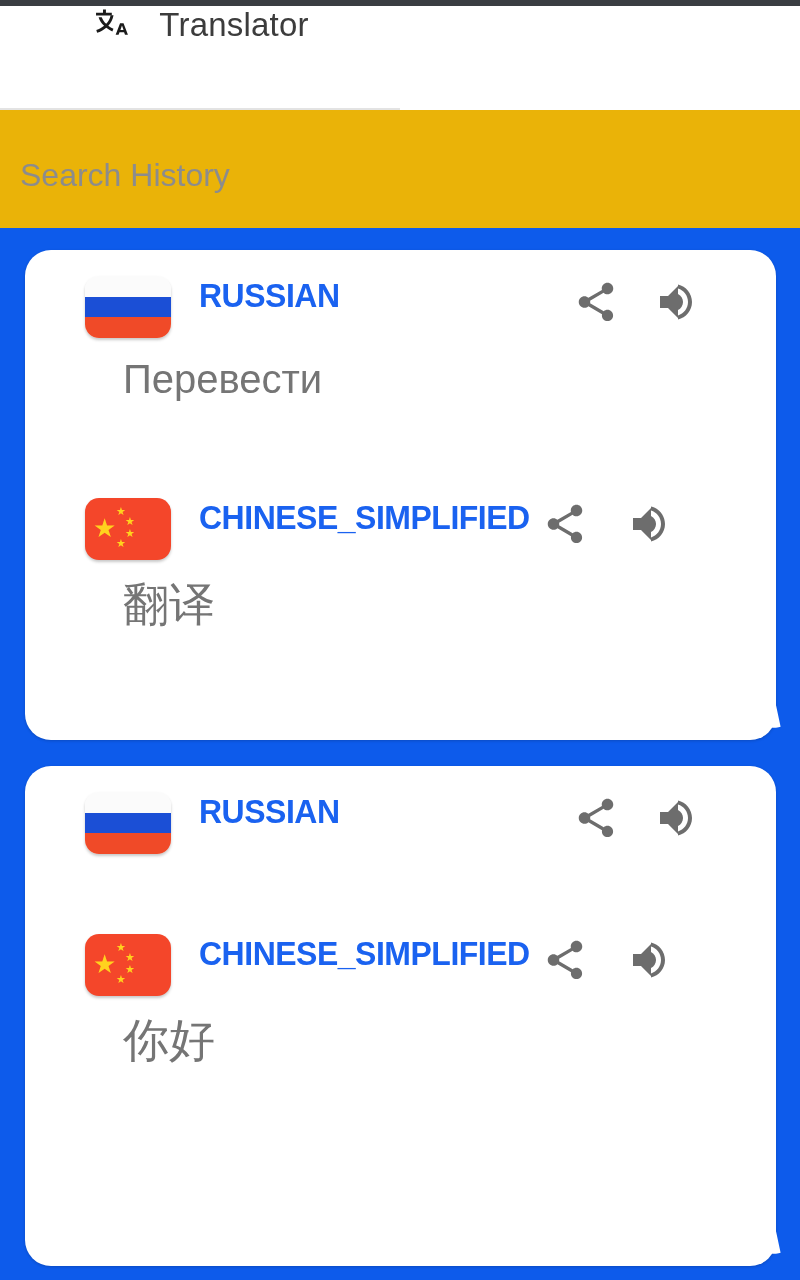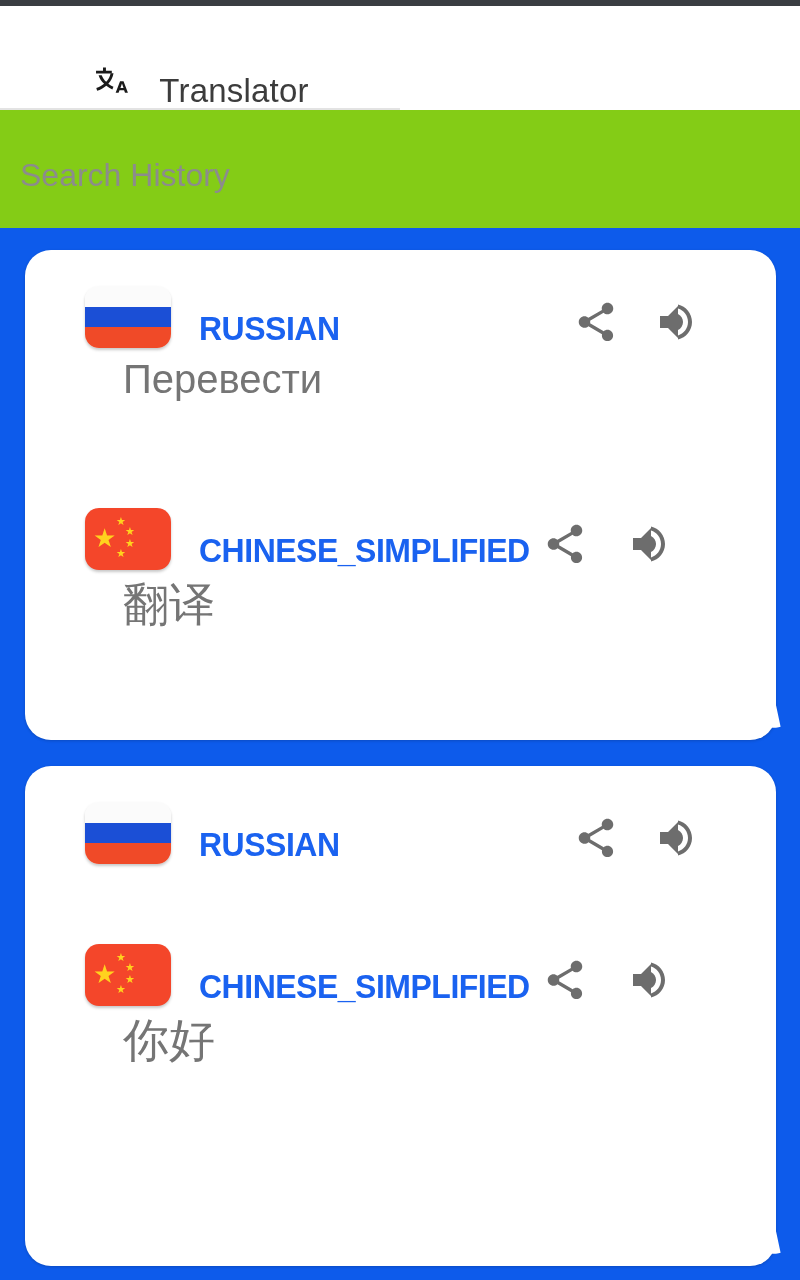--- a/index.html
+++ b/index.html
@@ -35,21 +35,21 @@
     top: 6px; left: 0;
     width: 800px;
     height: 104px;
     background: #ffffff;
     display: flex;
   }
   .tab {
     flex: 0 0 400px;
     height: 104px;
     display: flex;
-    align-items: flex-end;
+    align-items: flex-start;
     justify-content: center;
     gap: 22px;
     position: relative;
     cursor: pointer;
   }
   .tab-icon {
     width: 46px;
     height: 46px;
     display: flex;
     align-items: center;
@@ -80,21 +80,21 @@
     height: 2px;
     background: #e3e3e3;
   }
 
   
   .search-bar {
     position: absolute;
     top: 110px; left: 0;
     width: 800px;
     height: 130px;
-    background: #84cc16;
+    background: #eab308;
     display: flex;
   }
   .search-input {
     width: 100%;
     border: none;
     outline: none;
     background: transparent;
     font-family: "Liberation Sans", sans-serif;
     font-size: 32px;
     color: #4a4a4a;
@@ -141,21 +141,21 @@
     height: 28px;
     background: #ffffff;
     border-bottom-left-radius: 26px;
     transform: rotate(-12deg);
   }
 
   
   .entry { padding: 0 0 10px 0; }
   .entry-head {
     display: flex;
-    align-items: flex-end;
+    align-items: flex-start;
     height: 72px;
   }
 
   .flag {
     flex: 0 0 86px;
     width: 86px;
     height: 62px;
     border-radius: 14px;
     overflow: hidden;
     position: relative;

